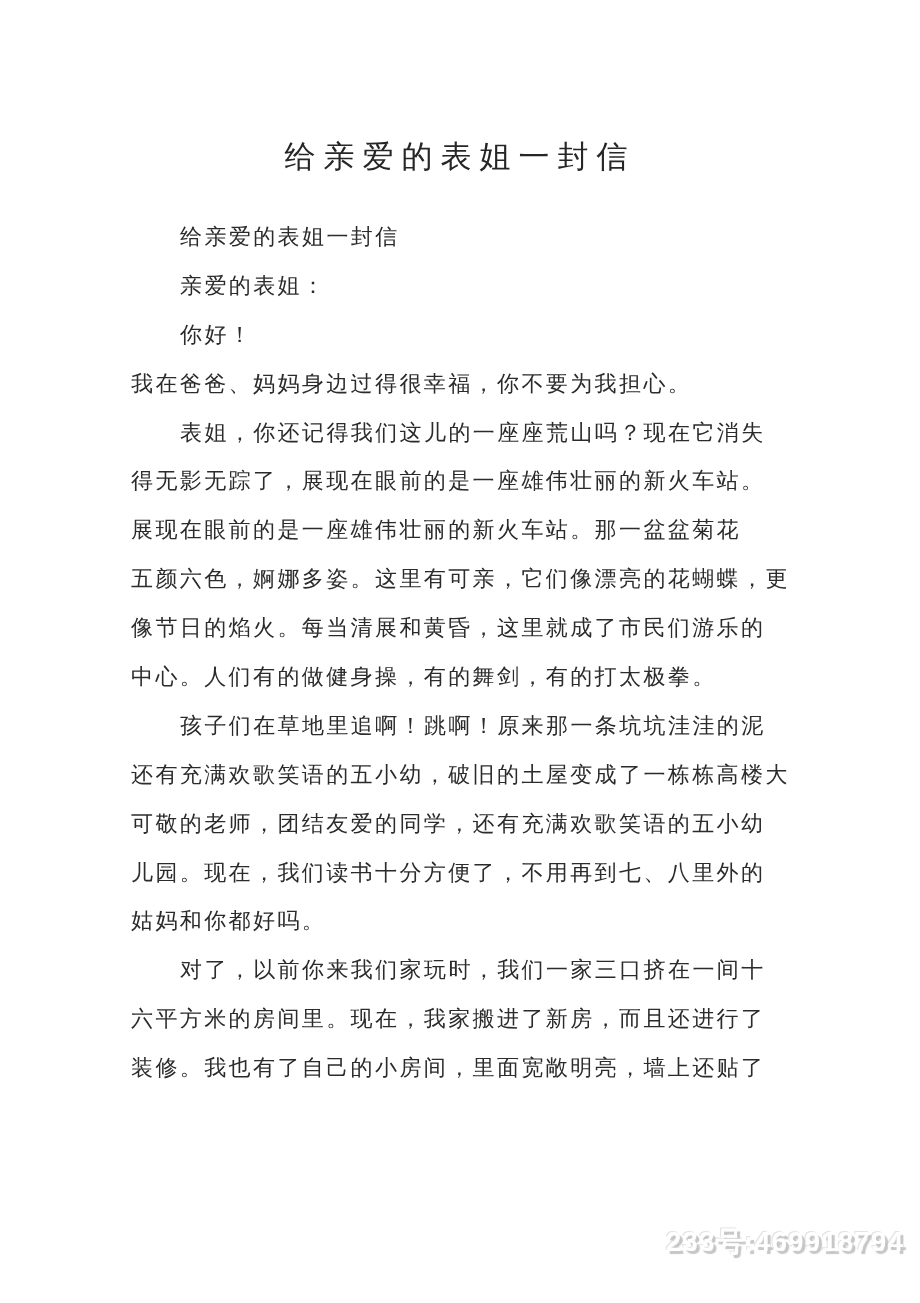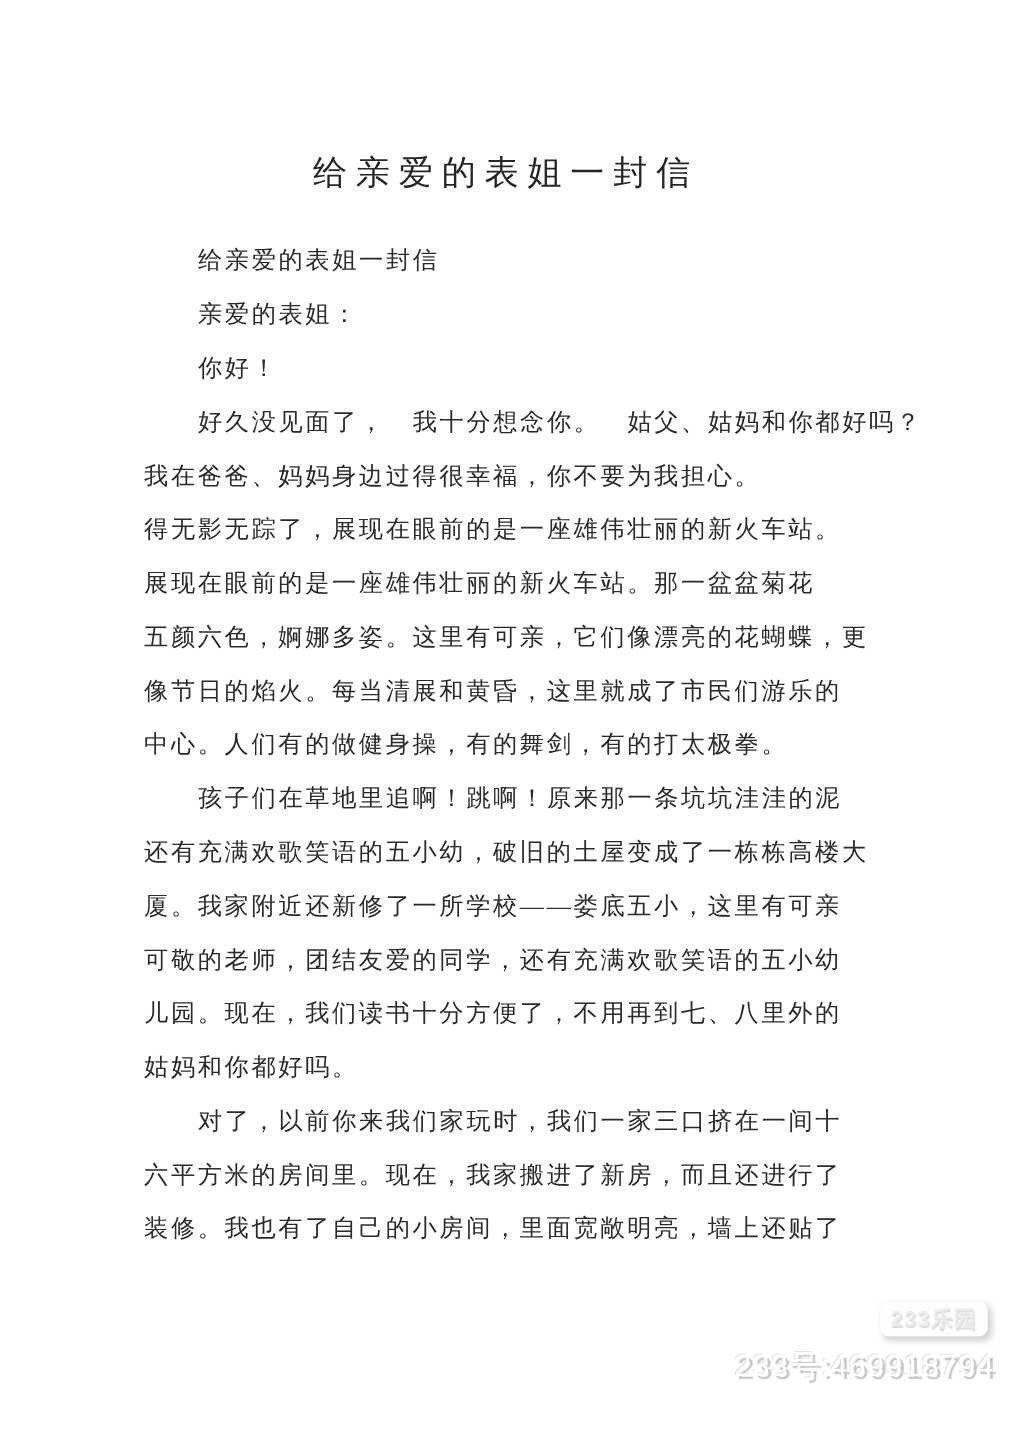--- a/index.html
+++ b/index.html
@@ -64,56 +64,52 @@
     box-shadow: 3px 4px 6px rgba(185,185,185,0.65), 0 0 1px #e8e8e8;
     font-size: 20px;
     font-weight: bold;
     letter-spacing: 1px;
     color: #ededed;
     text-shadow: 1px 2px 1px #d9d9d9;
     white-space: nowrap;
   }
   .wm-id {
     font-size: 28px;
-    font-weight: normal;
+    font-weight: bold;
     letter-spacing: 1px;
     color: #ffffff;
     text-shadow: 3px 3px 1px #c6c6c6, -1px -1px 0 #e3e3e3;
     white-space: nowrap;
   }
 </style>
 </head>
 <body>
 
 <div class="page">
 
   <h1 class="doc-title">给亲爱的表姐一封信</h1>
 
   <div class="letter-body">
       <div class="line indent">给亲爱的表姐一封信</div>
       <div class="line indent">亲爱的表姐：</div>
       <div class="line indent">你好！</div>
-      <div class="line indent">好久没见面了，　我十分想念你。　姑父、姑妈和你都好吗？</div>
       <div class="line">我在爸爸、妈妈身边过得很幸福，你不要为我担心。</div>
+      <div class="line indent">表姐，你还记得我们这儿的一座座荒山吗？现在它消失</div>
       <div class="line">得无影无踪了，展现在眼前的是一座雄伟壮丽的新火车站。</div>
       <div class="line">展现在眼前的是一座雄伟壮丽的新火车站。那一盆盆菊花</div>
       <div class="line">五颜六色，婀娜多姿。这里有可亲，它们像漂亮的花蝴蝶，更</div>
       <div class="line">像节日的焰火。每当清展和黄昏，这里就成了市民们游乐的</div>
       <div class="line">中心。人们有的做健身操，有的舞剑，有的打太极拳。</div>
       <div class="line indent">孩子们在草地里追啊！跳啊！原来那一条坑坑洼洼的泥</div>
       <div class="line">还有充满欢歌笑语的五小幼，破旧的土屋变成了一栋栋高楼大</div>
-      <div class="line">厦。我家附近还新修了一所学校——娄底五小，这里有可亲</div>
       <div class="line">可敬的老师，团结友爱的同学，还有充满欢歌笑语的五小幼</div>
       <div class="line">儿园。现在，我们读书十分方便了，不用再到七、八里外的</div>
       <div class="line">姑妈和你都好吗。</div>
       <div class="line indent">对了，以前你来我们家玩时，我们一家三口挤在一间十</div>
       <div class="line">六平方米的房间里。现在，我家搬进了新房，而且还进行了</div>
       <div class="line">装修。我也有了自己的小房间，里面宽敞明亮，墙上还贴了</div>
     </div>
 
   <div class="watermark">
-    <div>
-      <span class="wm-badge">233乐园</span>
-    </div>
     <div class="wm-id">233号:469918794</div>
   </div>
 
 </div>
 
 </body></html>

